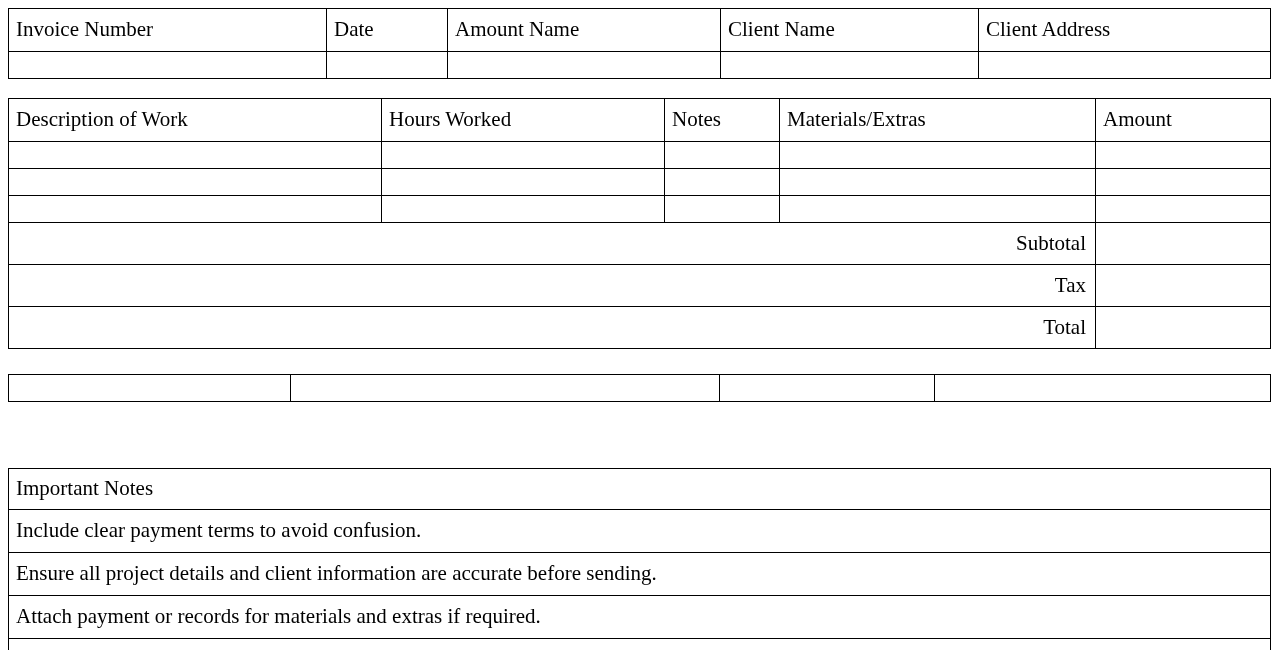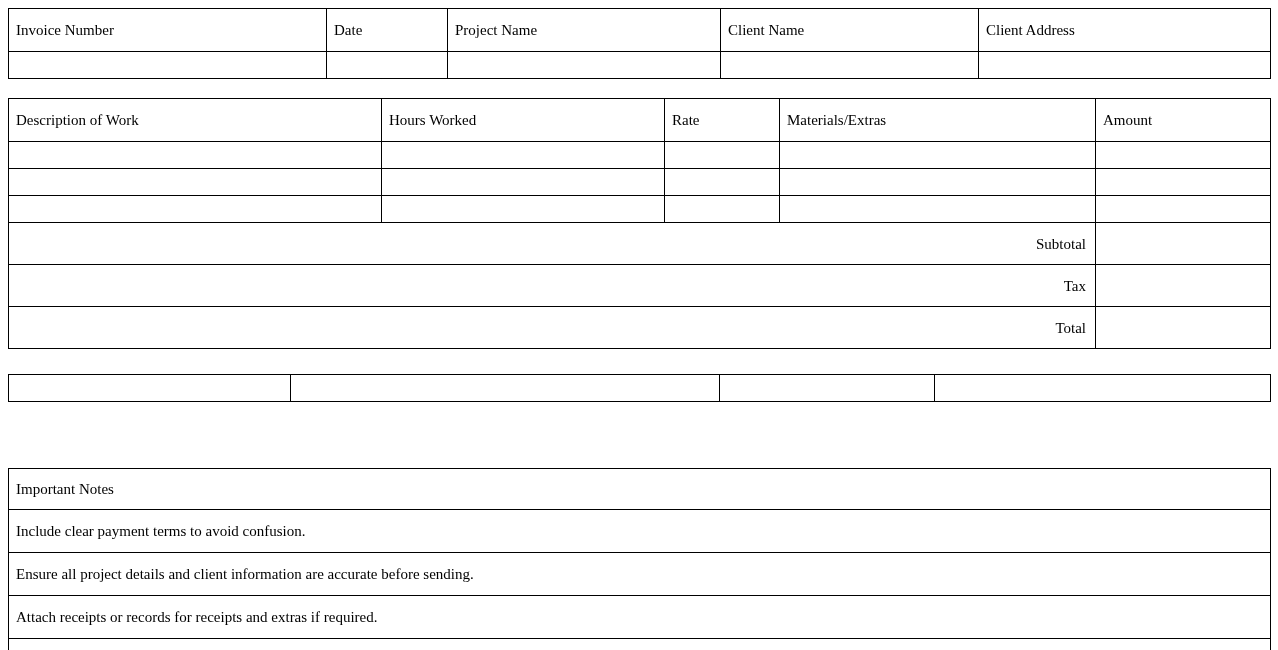--- a/index.html
+++ b/index.html
@@ -23,21 +23,21 @@
   table.doc-table {
     border-collapse: collapse;
     table-layout: fixed;
     border: 1px solid #000000;
     background: #ffffff;
   }
   table.doc-table td,
   table.doc-table th {
     border: 1px solid #000000;
     padding: 0 7px;
-    font-size: 15px;
+    font-size: 21px;
     line-height: 1.2;
     text-align: left;
     vertical-align: middle;
     font-weight: normal;
     overflow: hidden;
     white-space: nowrap;
   }
   .hdr-cell {
     font-weight: bold;
   }
@@ -91,21 +91,21 @@
       <col style="width:318px">
       <col style="width:121px">
       <col style="width:273px">
       <col style="width:258px">
       <col style="width:292px">
     </colgroup>
     <tbody>
       <tr class="hdr-row">
         <td class="hdr-cell">Invoice Number</td>
         <td class="hdr-cell">Date</td>
-        <td class="hdr-cell">Project Name</td>
+        <td class="hdr-cell">Amount Name</td>
         <td class="hdr-cell">Client Name</td>
         <td class="hdr-cell">Client Address</td>
       </tr>
       <tr class="data-row">
         <td></td>
         <td></td>
         <td></td>
         <td></td>
         <td></td>
       </tr>
@@ -117,21 +117,21 @@
       <col style="width:373px">
       <col style="width:283px">
       <col style="width:115px">
       <col style="width:316px">
       <col style="width:175px">
     </colgroup>
     <tbody>
       <tr class="hdr-row">
         <td class="hdr-cell">Description of Work</td>
         <td class="hdr-cell">Hours Worked</td>
-        <td class="hdr-cell">Rate</td>
+        <td class="hdr-cell">Notes</td>
         <td class="hdr-cell">Materials/Extras</td>
         <td class="hdr-cell">Amount</td>
       </tr>
 
       <tr class="data-row">
         <td></td>
         <td></td>
         <td></td>
         <td></td>
         <td></td>
@@ -191,21 +191,21 @@
       <tr class="notes-hdr">
         <td class="hdr-cell">Important Notes</td>
       </tr>
       <tr class="notes-row">
         <td>Include clear payment terms to avoid confusion.</td>
       </tr>
       <tr class="notes-row">
         <td>Ensure all project details and client information are accurate before sending.</td>
       </tr>
       <tr class="notes-row">
-        <td>Attach receipts or records for receipts and extras if required.</td>
+        <td>Attach payment or records for materials and extras if required.</td>
       </tr>
       <tr class="notes-row">
         <td></td>
       </tr>
     </tbody>
   </table>
 
 </div>
 
 </body></html>

